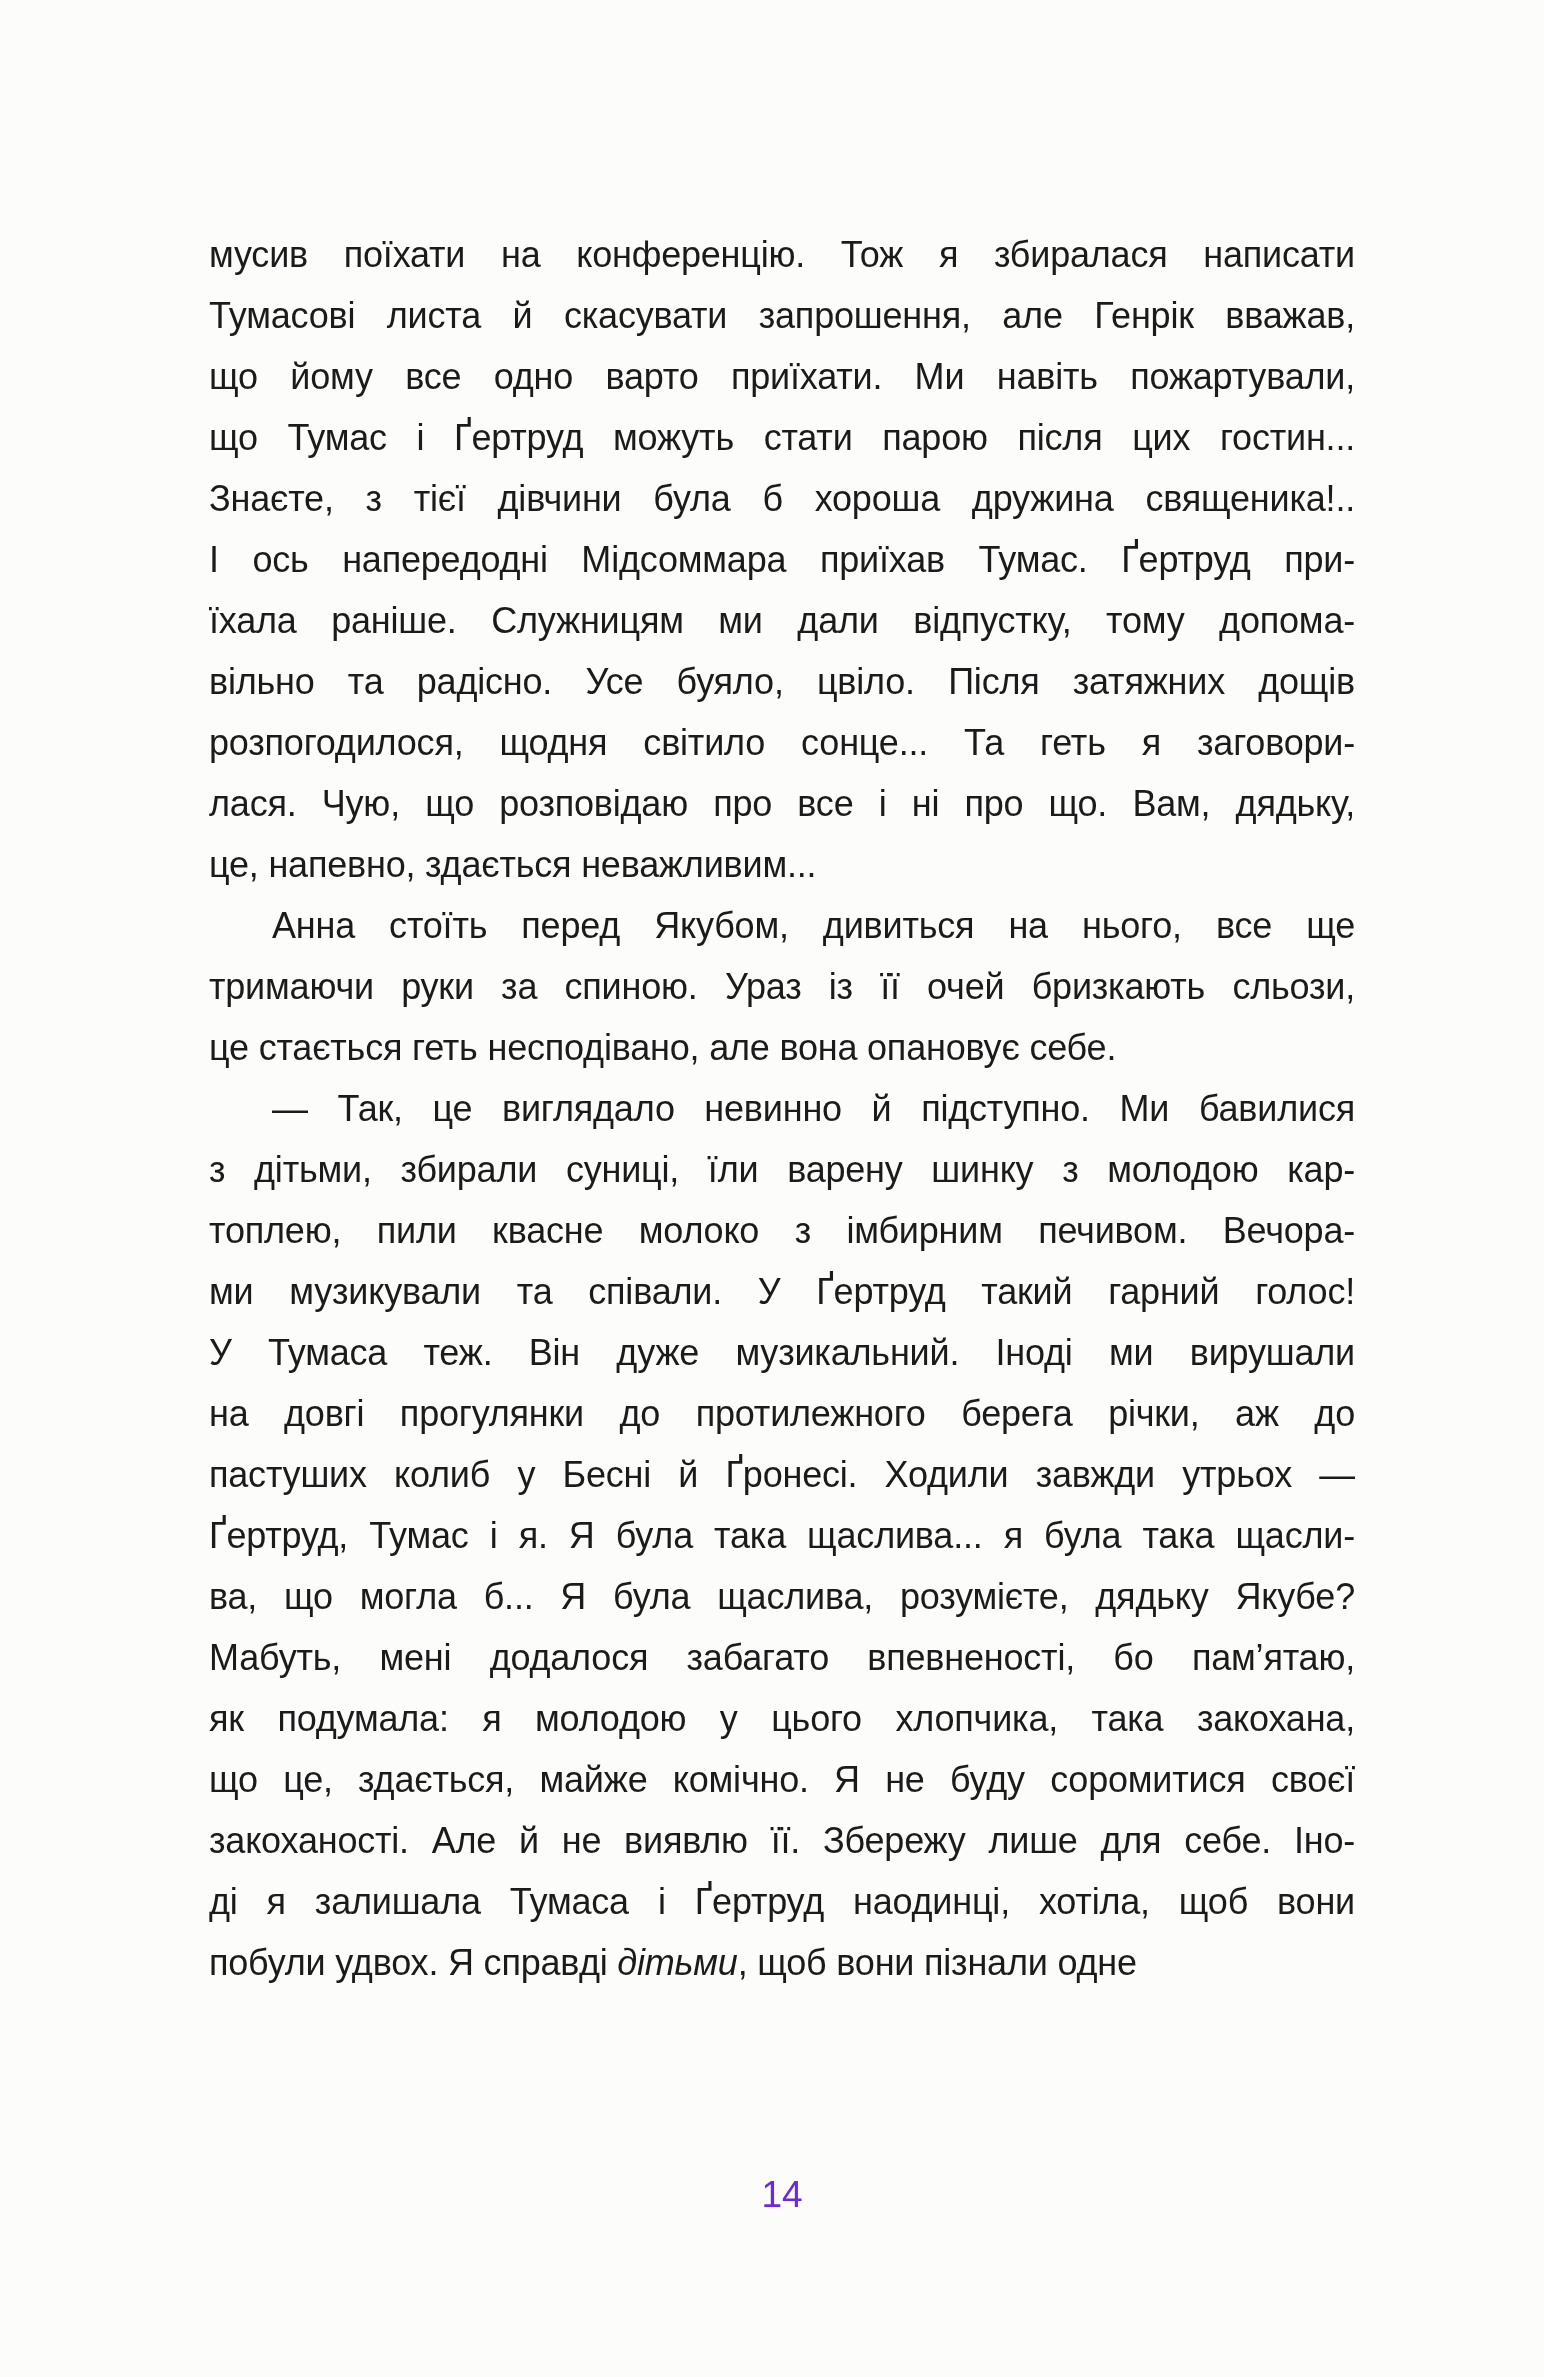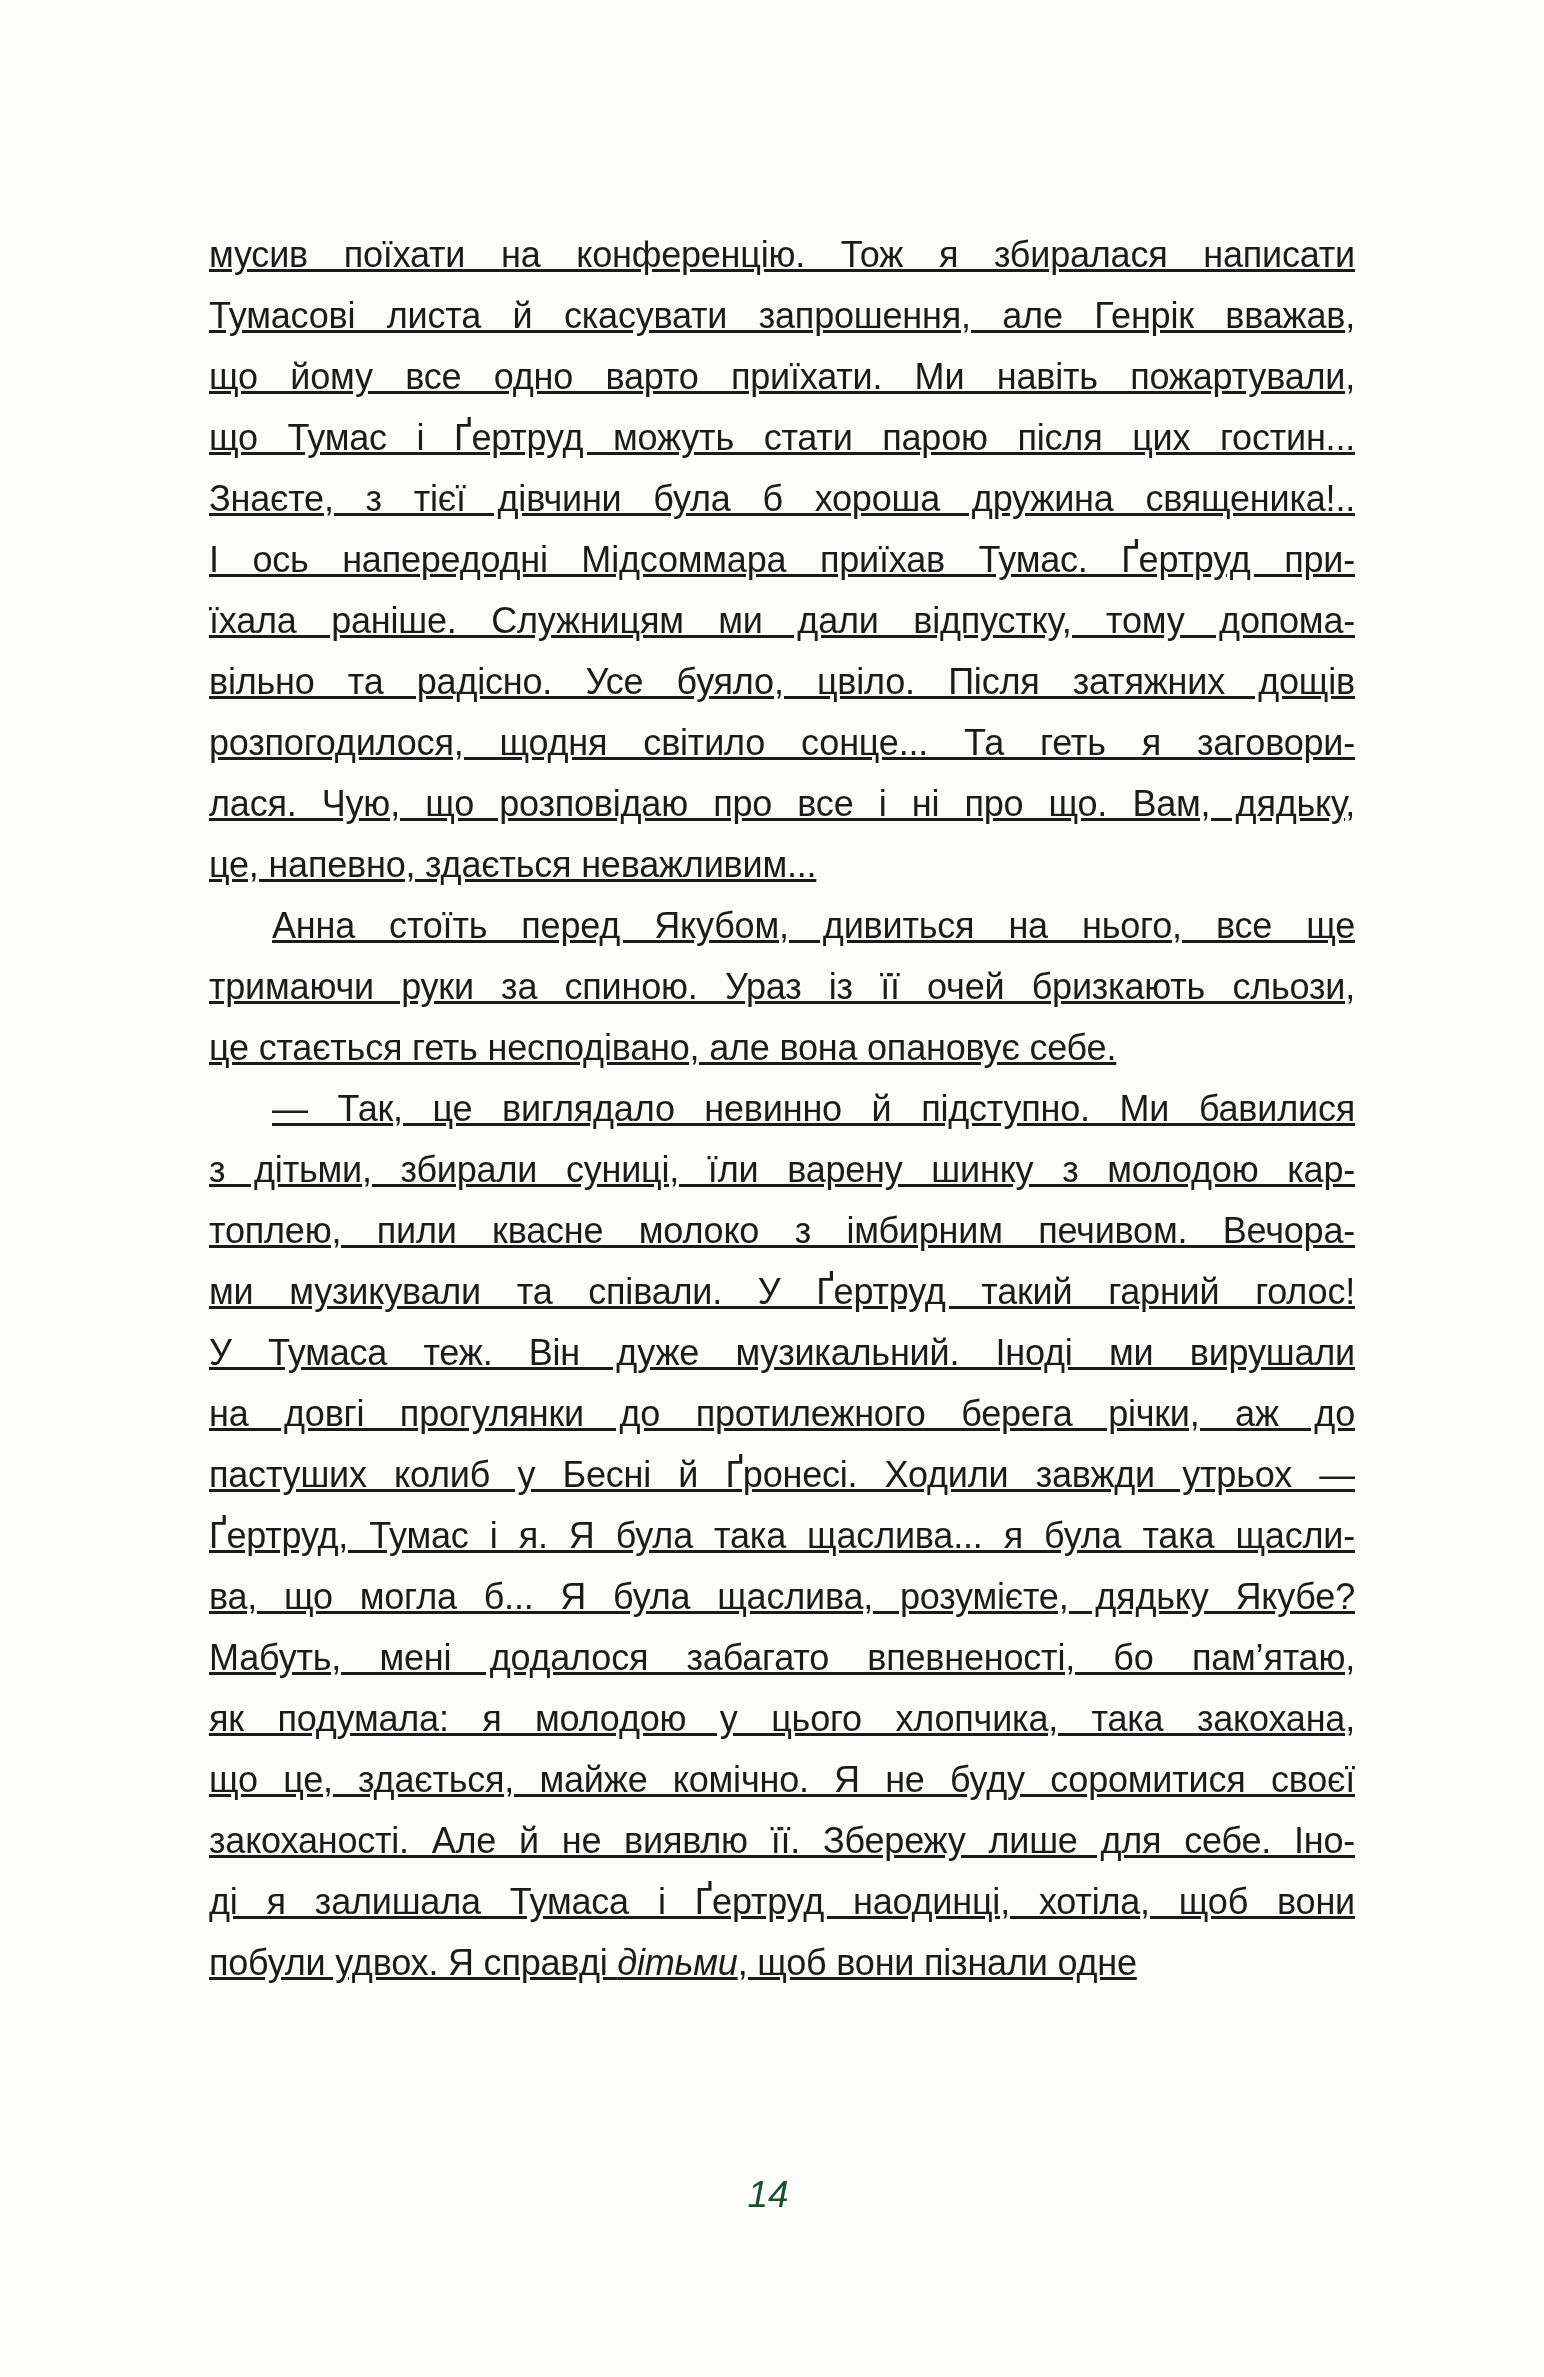--- a/index.html
+++ b/index.html
@@ -19,21 +19,20 @@
     position: absolute;
     inset: 0;
   }
   .text-block {
     position: absolute;
     left: 209px;
     top: 224px;
     width: 1146px;
     font-size: 36px;
     line-height: 61px;
-    text-decoration: underline;
   }
   .paragraph {
     margin: 0;
   }
   .line {
     height: 61px;
     overflow: hidden;
     text-align: justify;
     text-align-last: justify;
     letter-spacing: -0.2px;
@@ -42,28 +41,27 @@
     text-align-last: left;
   }
   .line.indent {
     text-indent: 63px;
   }
   .italic {
     font-style: italic;
   }
   .page-number {
     position: absolute;
-    left: 195px;
+    left: 209px;
     top: 2175px;
     width: 1146px;
     text-align: center;
     font-size: 37px;
     line-height: 40px;
-    color: #14532d;
-    font-style: italic;
+    color: #6d28d9;
   }
 </style>
 </head>
 <body>
 
 <div class="book-page">
   <div class="text-block">
       <div class="paragraph">
         <div class="line">мусив поїхати на конференцію. Тож я збиралася написати</div>
         <div class="line">Тумасові листа й скасувати запрошення, але Генрік вважав,</div>

